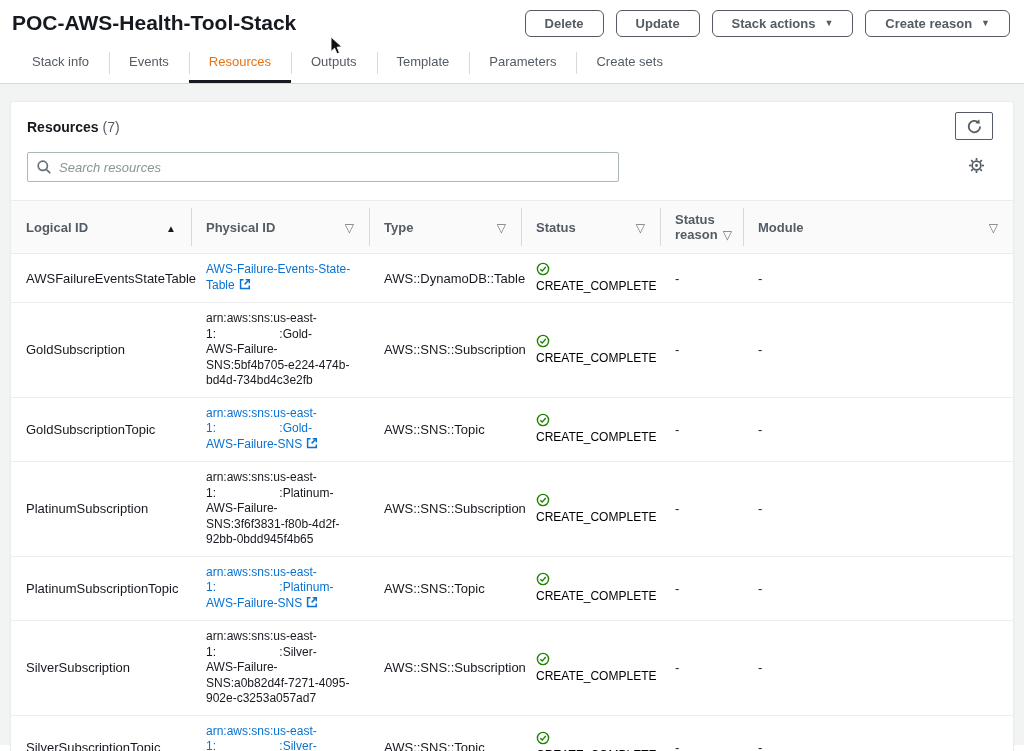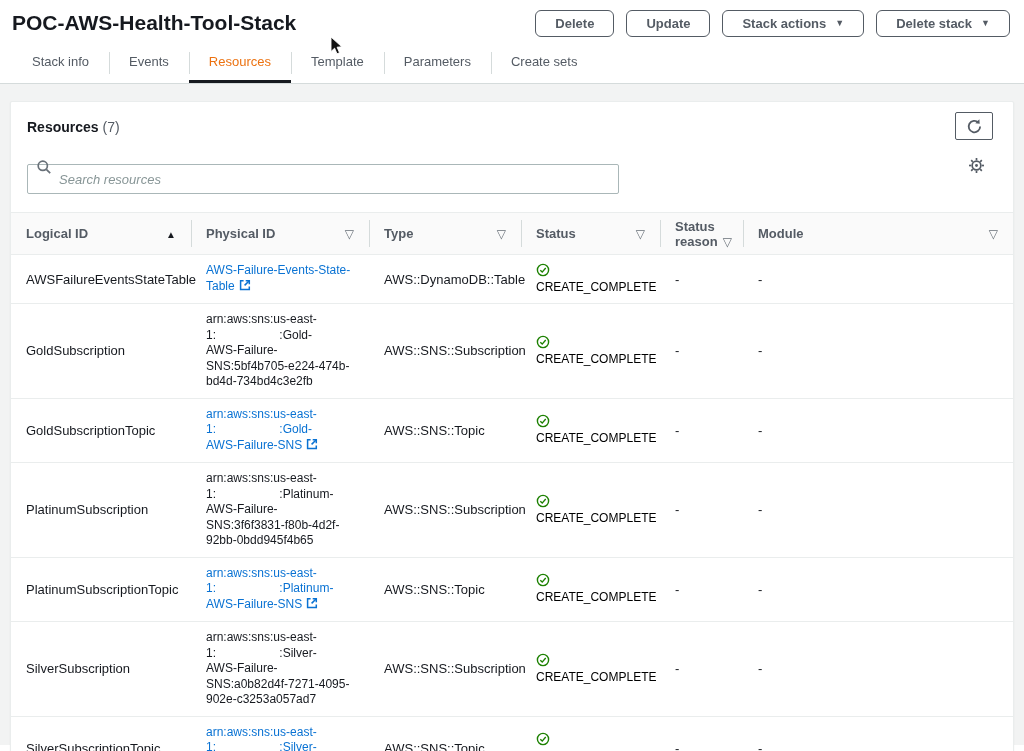--- a/index.html
+++ b/index.html
@@ -53,35 +53,35 @@
     position: absolute; right: 20px; top: 10px; width: 38px; height: 28px;
     background: #fff; border: 1px solid #545b64; border-radius: 2px; cursor: pointer;
     display: flex; align-items: center; justify-content: center;
   }
 
   .search-row { position: relative; padding: 8px 16px 18px; }
   .search-box { position: relative; width: 592px; }
   .search-box input {
     width: 100%; height: 30px; border: 1px solid #aab7b8; border-radius: 2px;
     padding: 0 8px 0 31px; font-family: "Liberation Sans", sans-serif;
-    font-size: 13px; color: #16191f; background: #fff; outline: none; margin-top: 12px;
+    font-size: 13px; color: #16191f; background: #fff; outline: none;
   }
   .search-box input::placeholder { font-style: italic; color: #879596; }
   .search-icon { position: absolute; left: 9px; top: 7px; pointer-events: none; }
   .prefs-gear { position: absolute; right: 28px; top: 13px; cursor: pointer; line-height: 0; }
 
   
   table { width: 100%; border-collapse: collapse; table-layout: fixed; }
   col.w-logical { width: 180px; } col.w-physical { width: 178px; }
   col.w-type { width: 152px; }   col.w-status { width: 139px; }
   col.w-reason { width: 83px; }
   thead th {
     background: #fafafa; border-top: 1px solid #eaeded; border-bottom: 1px solid #eaeded;
     font-size: 13px; font-weight: 700; color: #545b64; text-align: left;
-    padding: 0 15px; height: 42px; vertical-align: middle; position: relative;
+    padding: 11px 15px; height: 42px; vertical-align: middle; position: relative;
   }
   thead th:not(:first-child)::before {
     content: ""; position: absolute; left: 0; top: 7px; bottom: 7px;
     border-left: 1px solid #d5dbdb;
   }
   .th-flex { display: flex; justify-content: space-between; align-items: center; gap: 4px; }
   .sort-asc::after { content: "▲"; font-size: 10px; color: #16191f; }
   .filter::after { content: "▽"; font-size: 12px; color: #687078; font-weight: 400; }
   th .inline-filter { margin-left: 5px; }
 
@@ -108,30 +108,31 @@
 <div class="topbar">
   <h1 class="page-title">POC-AWS-Health-Tool-Stack</h1>
   <div class="actions">
     <button class="btn">Delete</button>
     <button class="btn">Update</button>
     <button class="btn">
         <span>Stack actions</span>
         <span class="caret"></span>
       </button>
     <button class="btn">
-        <span>Delete stack</span>
+        <span>Create reason</span>
         <span class="caret"></span>
       </button>
   </div>
 </div>
 
 <div class="tabs">
   <div class="tab">Stack info</div>
   <div class="tab">Events</div>
   <div class="tab selected">Resources</div>
+  <div class="tab">Outputs</div>
   <div class="tab">Template</div>
   <div class="tab">Parameters</div>
   <div class="tab">Create sets</div>
 </div>
 
 <div class="content">
   <div class="panel">
 
     <div class="panel-header">
       <div class="panel-title">

